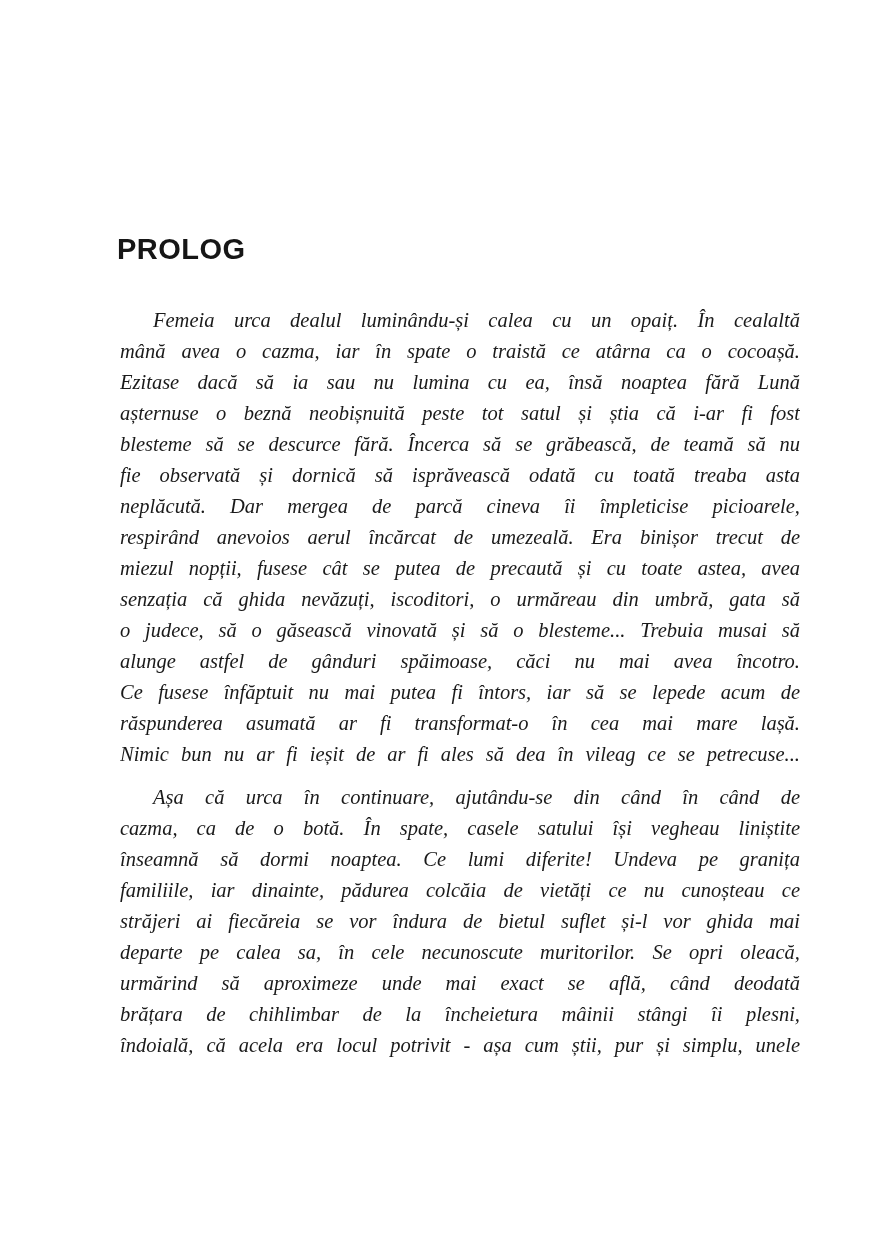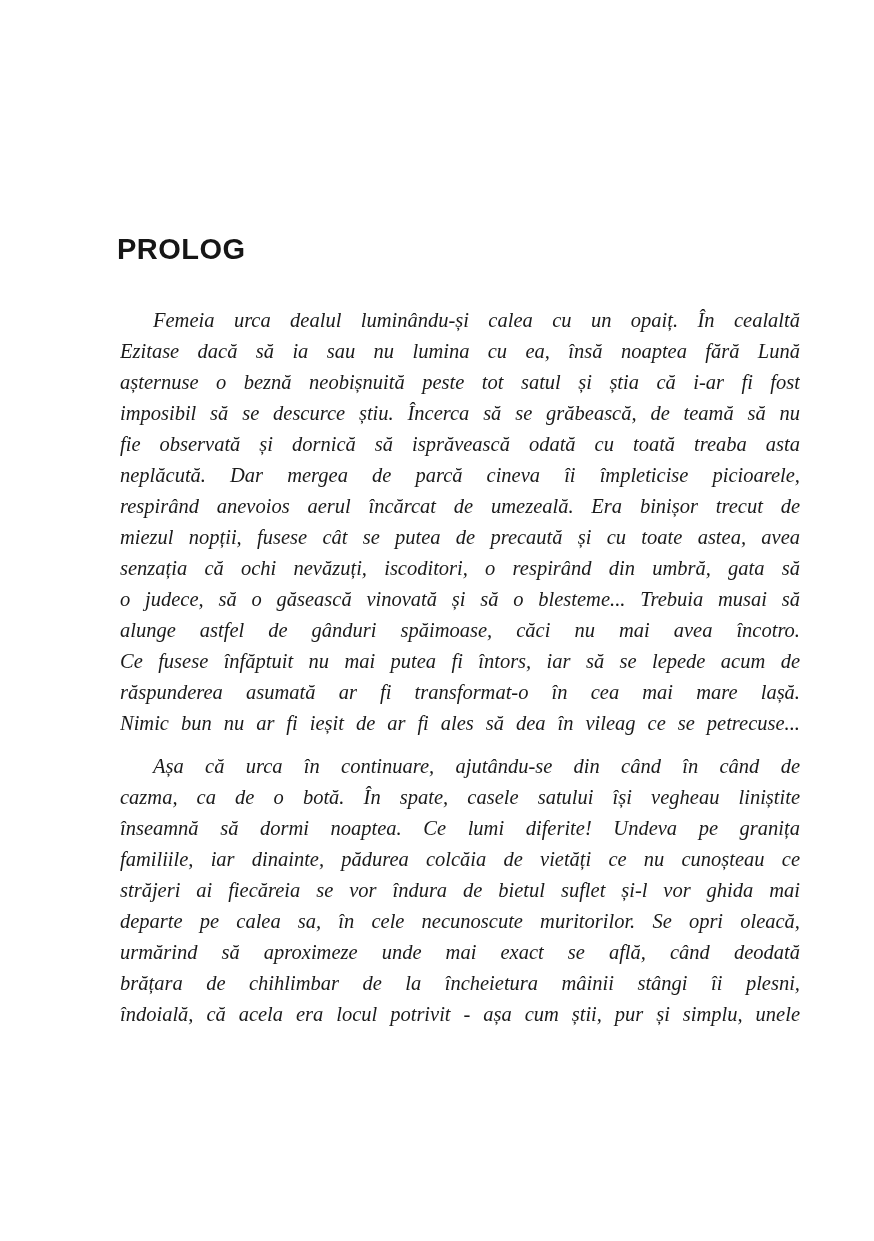--- a/index.html
+++ b/index.html
@@ -52,28 +52,29 @@
   }
 </style>
 </head>
 <body>
 
 <div class="page" style="background: rgb(255, 255, 255);">
   <div class="heading">PROLOG</div>
   <div class="body-text" style="color: rgb(26, 26, 26);">
       <div class="para">
         <div class="line indent">Femeia urca dealul luminându-și calea cu un opaiț. În cealaltă</div>
+        <div class="line">mână avea o cazma, iar în spate o traistă ce atârna ca o cocoașă.</div>
         <div class="line">Ezitase dacă să ia sau nu lumina cu ea, însă noaptea fără Lună</div>
         <div class="line">așternuse o beznă neobișnuită peste tot satul și știa că i-ar fi fost</div>
-        <div class="line">imposibil să se descurce știu. Încerca să se grăbească, de teamă să nu</div>
+        <div class="line">blesteme să se descurce fără. Încerca să se grăbească, de teamă să nu</div>
         <div class="line">fie observată și dornică să isprăvească odată cu toată treaba asta</div>
         <div class="line">neplăcută. Dar mergea de parcă cineva îi împleticise picioarele,</div>
         <div class="line">respirând anevoios aerul încărcat de umezeală. Era binișor trecut de</div>
         <div class="line">miezul nopții, fusese cât se putea de precaută și cu toate astea, avea</div>
-        <div class="line">senzația că ochi nevăzuți, iscoditori, o respirând din umbră, gata să</div>
+        <div class="line">senzația că ghida nevăzuți, iscoditori, o urmăreau din umbră, gata să</div>
         <div class="line">o judece, să o găsească vinovată și să o blesteme... Trebuia musai să</div>
         <div class="line">alunge astfel de gânduri spăimoase, căci nu mai avea încotro.</div>
         <div class="line">Ce fusese înfăptuit nu mai putea fi întors, iar să se lepede acum de</div>
         <div class="line">răspunderea asumată ar fi transformat-o în cea mai mare lașă.</div>
         <div class="line">Nimic bun nu ar fi ieșit de ar fi ales să dea în vileag ce se petrecuse...</div>
       </div>
       <div class="para">
         <div class="line indent">Așa că urca în continuare, ajutându-se din când în când de</div>
         <div class="line">cazma, ca de o botă. În spate, casele satului își vegheau liniștite</div>
         <div class="line">înseamnă să dormi noaptea. Ce lumi diferite! Undeva pe granița</div>

